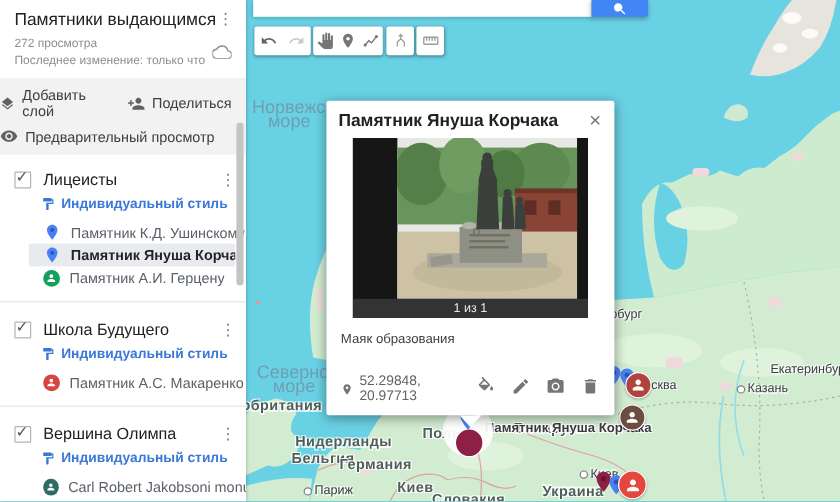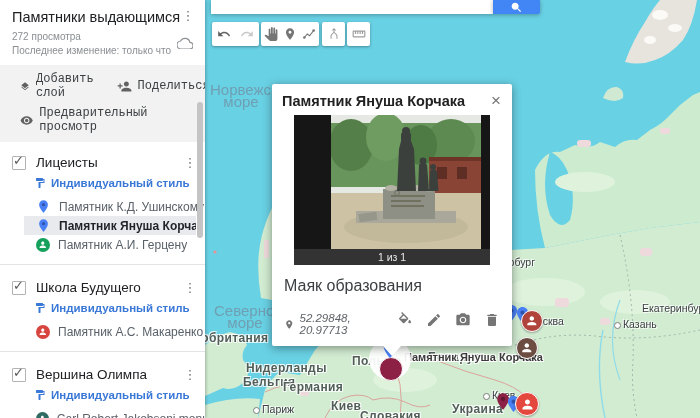--- a/index.html
+++ b/index.html
@@ -45,37 +45,37 @@
   .popup .tail{position:absolute;left:111px;top:262px;width:0;height:0;
       border-left:9px solid transparent;border-right:9px solid transparent;border-top:10px solid #fff;}
   .p-head{display:flex;align-items:flex-start;padding:9px 10px 6px 10px;}
   .p-title{font-size:14.5px;font-weight:bold;color:#212121;flex:1;}
   .p-close{color:#757575;font-size:17px;line-height:15px;cursor:pointer;padding:0 1px;}
   .p-close::before{content:"\00d7";}
   .photo{position:relative;margin:0 22px;height:150px;background:#161616;overflow:hidden;}
   .photo .img{position:absolute;left:37px;top:0;width:150px;height:134px;}
   .photo .counter{position:absolute;left:0;right:0;bottom:0;height:16px;background:#333;
       color:#e8e8e8;font-size:10.5px;text-align:center;line-height:16px;}
-  .p-desc{padding:12px 12px 0 12px;font-size:16px;color:#3c4043;}
-  .p-foot{position:absolute;left:0;right:0;bottom:10px;display:flex;padding:0 12px;font-style:italic;}
+  .p-desc{padding:12px 12px 0 12px;font-size:11px;color:#3c4043;}
+  .p-foot{position:absolute;left:0;right:0;bottom:10px;display:flex;align-items:center;padding:0 12px;}
   .p-coord{display:flex;align-items:center;font-size:11.5px;color:#5f6368;flex:1;}
   .p-coord svg{width:11px;height:11px;margin-right:5px;}
   .p-acts{display:flex;gap:13px;}
   .p-acts svg{width:16px;height:16px;}
 
   
   .sidebar{position:absolute;left:0;top:0;width:205px;height:418px;background:#fff;z-index:50;
       box-shadow:1px 0 3px rgba(0,0,0,.25);overflow:hidden;}
   .sb-head{padding:9px 10px 0 12px;display:flex;align-items:flex-start;}
   .sb-title{flex:1;font-size:14.5px;color:#202124;white-space:nowrap;overflow:hidden;}
   .kebab{color:#757575;font-size:13px;line-height:14px;width:14px;text-align:center;cursor:pointer;}
   .kebab::before{content:"\22ee";}
   .sb-meta{padding:5px 12px 0 12px;font-size:10px;color:#8a8f93;line-height:14px;position:relative;}
   .sb-meta .cloud{position:absolute;right:12px;top:12px;}
-  .actionbar{margin-top:7px;background:#f2f2f2;padding:7px 12px 8px 20px;font-size:12px;color:#3c4043;font-family:Liberation Mono, monospace;}
+  .actionbar{margin-top:7px;background:#f2f2f2;padding:7px 12px 8px 0;font-size:12px;color:#3c4043;}
   .actionbar .row{display:flex;gap:18px;}
   .actionbar .row + .row{margin-top:6px;}
   .abtn{display:flex;align-items:center;gap:6px;cursor:pointer;}
   .abtn svg{width:15px;height:15px;}
   .layer{padding:13px 0 2px 0;}
   .l-head{display:flex;align-items:center;padding:0 8px 0 12px;}
   .cbox{width:12px;height:12px;border:1.6px solid #b3b3b3;border-radius:1px;position:relative;}
   .cbox::after{content:"\2713";position:absolute;left:0px;top:-4px;font-size:13px;color:#555;font-weight:bold;}
   .l-name{margin-left:10px;font-size:13.5px;color:#202124;flex:1;white-space:nowrap;overflow:hidden;}
   .l-style{margin:7px 0 0 34px;display:flex;align-items:center;gap:5px;

